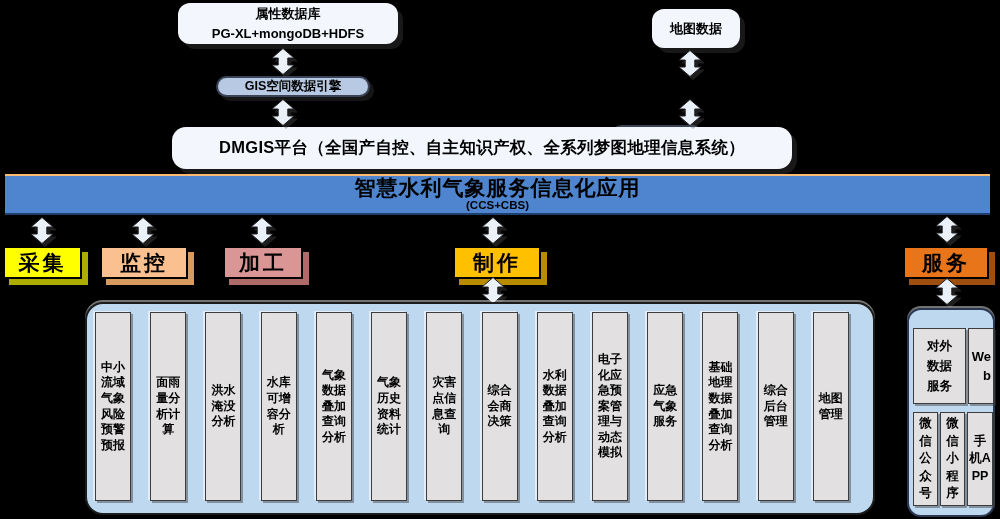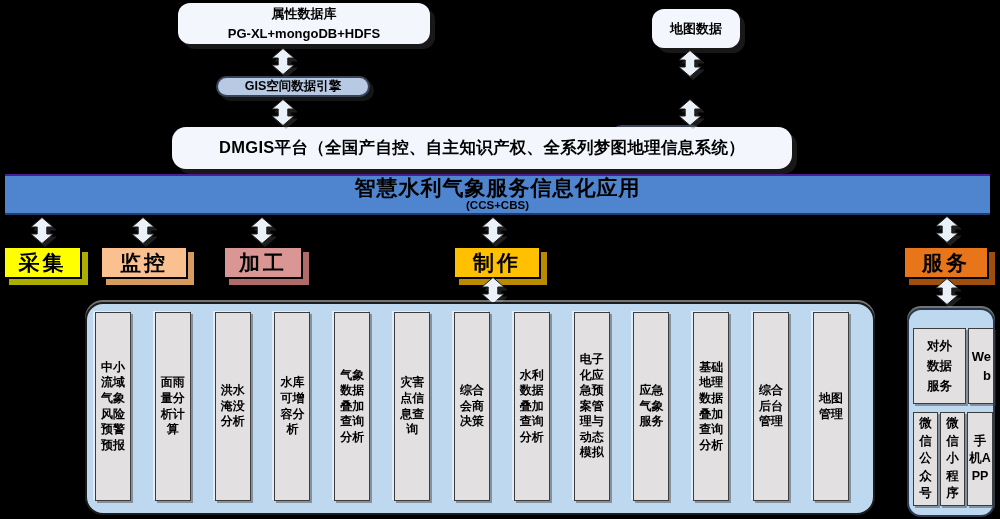--- a/index.html
+++ b/index.html
@@ -6,35 +6,35 @@
   .canvas{
     position:relative;width:1000px;height:519px;background:var(--background,#000);
     font-family:"Liberation Sans","DejaVu Sans",sans-serif;overflow:hidden;color:#000;
   }
   
   .wbox{
     position:absolute;background:var(--white-box,#F3F7FD);border-radius:12px;
     display:flex;flex-direction:column;align-items:center;justify-content:center;
     font-weight:bold;text-align:center;box-shadow:5px 5px 0 rgba(110,110,110,.22);
   }
-  .attr-db{left:178px;top:3px;width:252px;height:41px;font-size:13px;line-height:1.5;}
+  .attr-db{left:178px;top:3px;width:220px;height:41px;font-size:13px;line-height:1.5;}
   .map-data{left:652px;top:9px;width:88px;height:39px;font-size:13px;}
   .dmgis{left:172px;top:127px;width:620px;height:42px;border-radius:14px;font-size:16.5px;letter-spacing:.3px;}
   
   .pill{
     position:absolute;background:var(--pill,#B7C9E3);border:2px solid #3A4256;border-radius:12px;
     display:flex;align-items:center;justify-content:center;font-weight:bold;font-size:12.5px;
     box-shadow:4px 4px 0 rgba(110,110,110,.2);box-sizing:border-box;
   }
   .gis-engine{left:216px;top:76px;width:154px;height:21px;}
   .gis-cloud{left:612px;top:78px;width:90px;height:19px;margin-top:47px;}
   
   .appbar{
     position:absolute;left:5px;top:174px;width:985px;height:41px;background:var(--app-bar,#4E85CE);
-    border-top:2px solid #4c1d95;border-bottom:2px solid #1F3E6E;box-sizing:border-box;
+    border-top:2px solid #fdba74;border-bottom:2px solid #1F3E6E;box-sizing:border-box;
     display:flex;flex-direction:column;align-items:center;justify-content:center;
   }
   .appbar-title{font-size:21px;font-weight:bold;line-height:1.05;letter-spacing:1px;}
   .appbar-sub{font-size:11.5px;font-weight:bold;line-height:1.1;}
   
   .stage{
     position:absolute;top:246px;height:33px;border:2px solid #000;box-sizing:border-box;
     display:flex;align-items:center;justify-content:center;
     font-size:21px;font-weight:bold;letter-spacing:3px;
   }
@@ -147,20 +147,21 @@
   <svg class="arr a11" viewBox="0 0 24 27">
       <use href="#dbl"></use>
     </svg>
 
   <div class="modules">
     <div class="module">中小流域气象风险预警预报</div>
     <div class="module">面雨量分析计算</div>
     <div class="module">洪水淹没分析</div>
     <div class="module">水库可增容分析</div>
     <div class="module">气象数据叠加查询分析</div>
+    <div class="module">气象历史资料统计</div>
     <div class="module">灾害点信息查询</div>
     <div class="module">综合会商决策</div>
     <div class="module">水利数据叠加查询分析</div>
     <div class="module">电子化应急预案管理与动态模拟</div>
     <div class="module">应急气象服务</div>
     <div class="module">基础地理数据叠加查询分析</div>
     <div class="module">综合后台管理</div>
     <div class="module">地图管理</div>
   </div>
 

